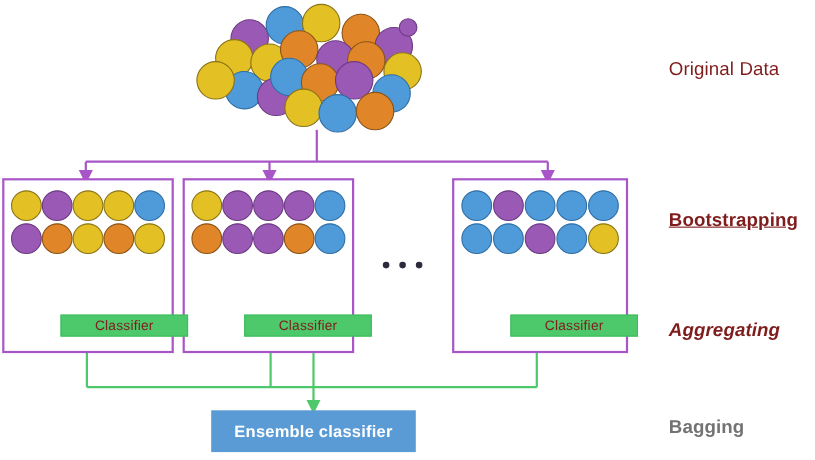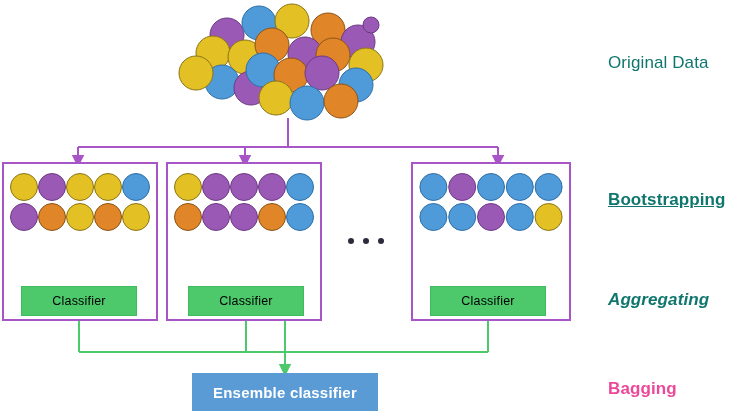--- a/index.html
+++ b/index.html
@@ -26,42 +26,43 @@
     left: 0; top: 0;
     width: 741px;
     height: 418px;
   }
 
   
   .stage-label {
     position: absolute;
     left: 608px;
     font-size: 17px;
-    color: #0f766e;
+    color: #7f1d1d;
     white-space: nowrap;
     letter-spacing: 0.1px;
   }
   .stage-label.bold { font-weight: bold; }
   #label-original   { top: 53px;  font-weight: normal; }
   #label-bootstrap  { top: 190px; text-decoration: underline; }
   #label-aggregate  { top: 290px; font-style: italic; }
-  #label-bagging    { top: 379px; color: #ec4899; }
+  #label-bagging    { top: 379px; color: #737373; }
 
   
   .classifier-box {
     position: absolute;
-    height: 30px;
+    height: 20px;
     background: #4dc96b;
     border: 1px solid #3fbc5c;
-    color: #000000;
+    color: #7f1d1d;
     font-size: 12.5px;
     display: flex;
     align-items: center;
     justify-content: center;
     letter-spacing: 0.2px;
+    margin-left: 34px;
   }
   #classifier-1 { left: 21px;  top: 286px; width: 116px; }
   #classifier-2 { left: 188px; top: 286px; width: 116px; }
   #classifier-3 { left: 430px; top: 286px; width: 116px; }
 
   
   #ensemble-box {
     position: absolute;
     left: 192px;
     top: 373px;

